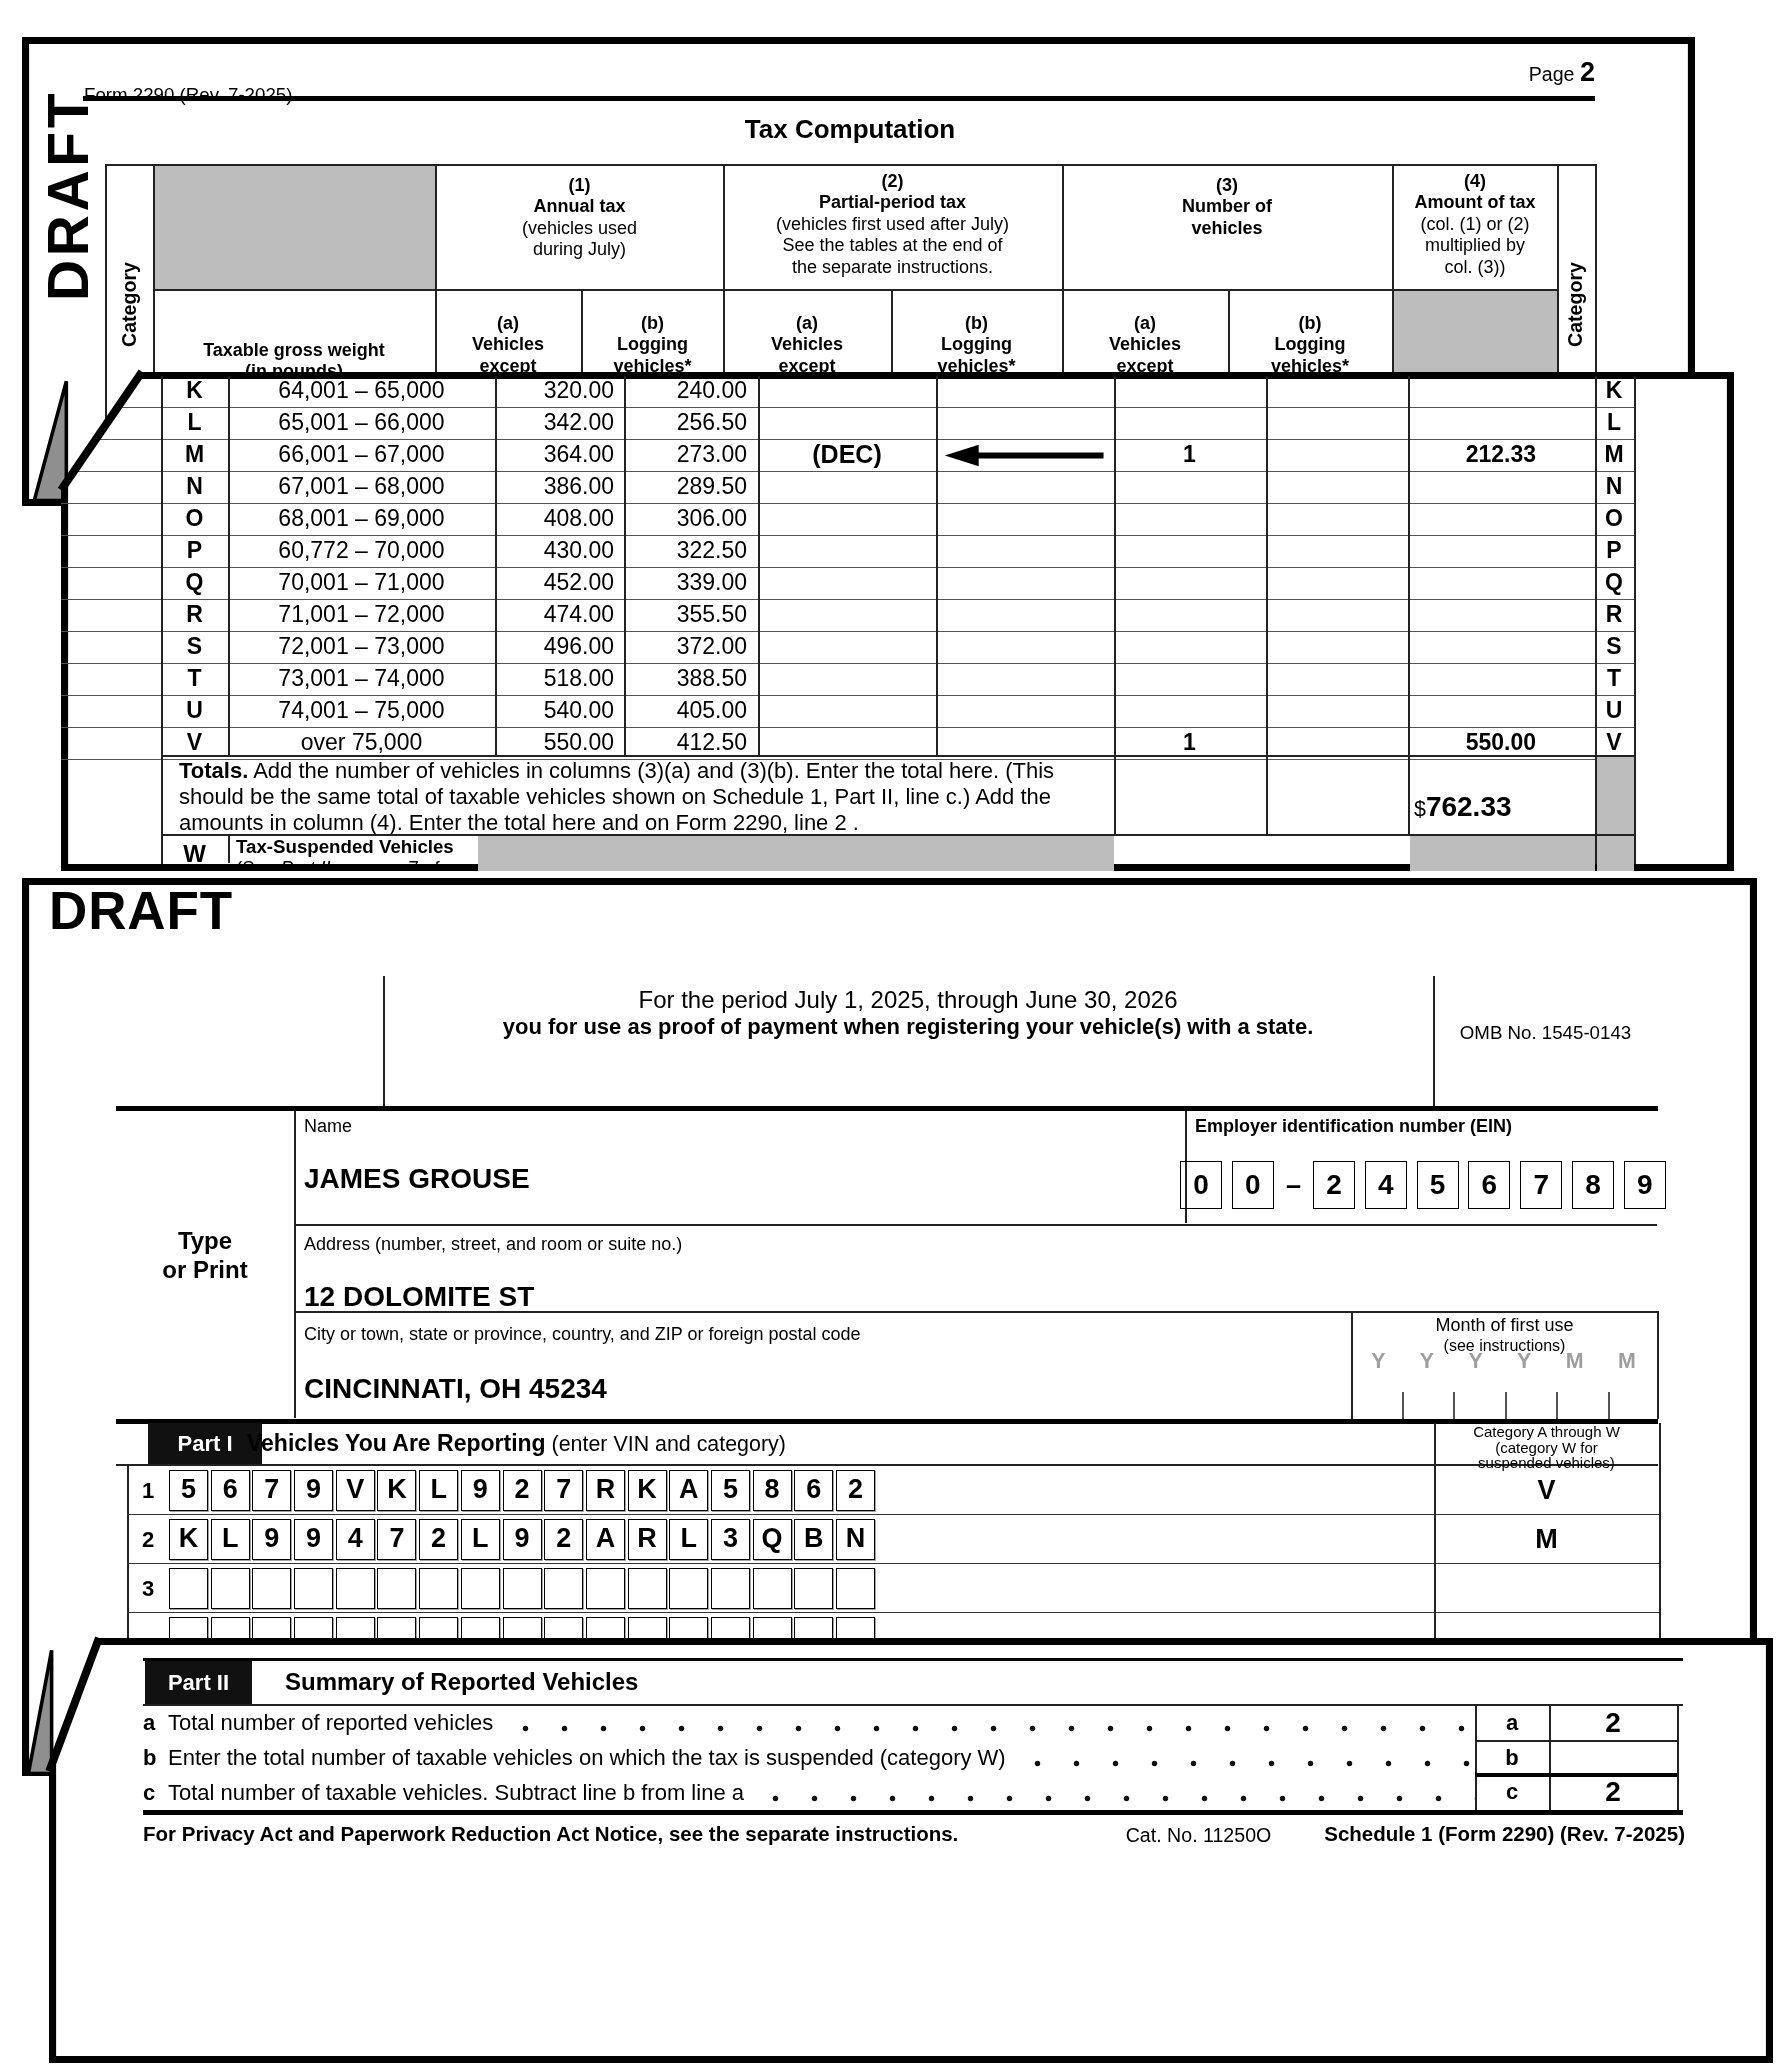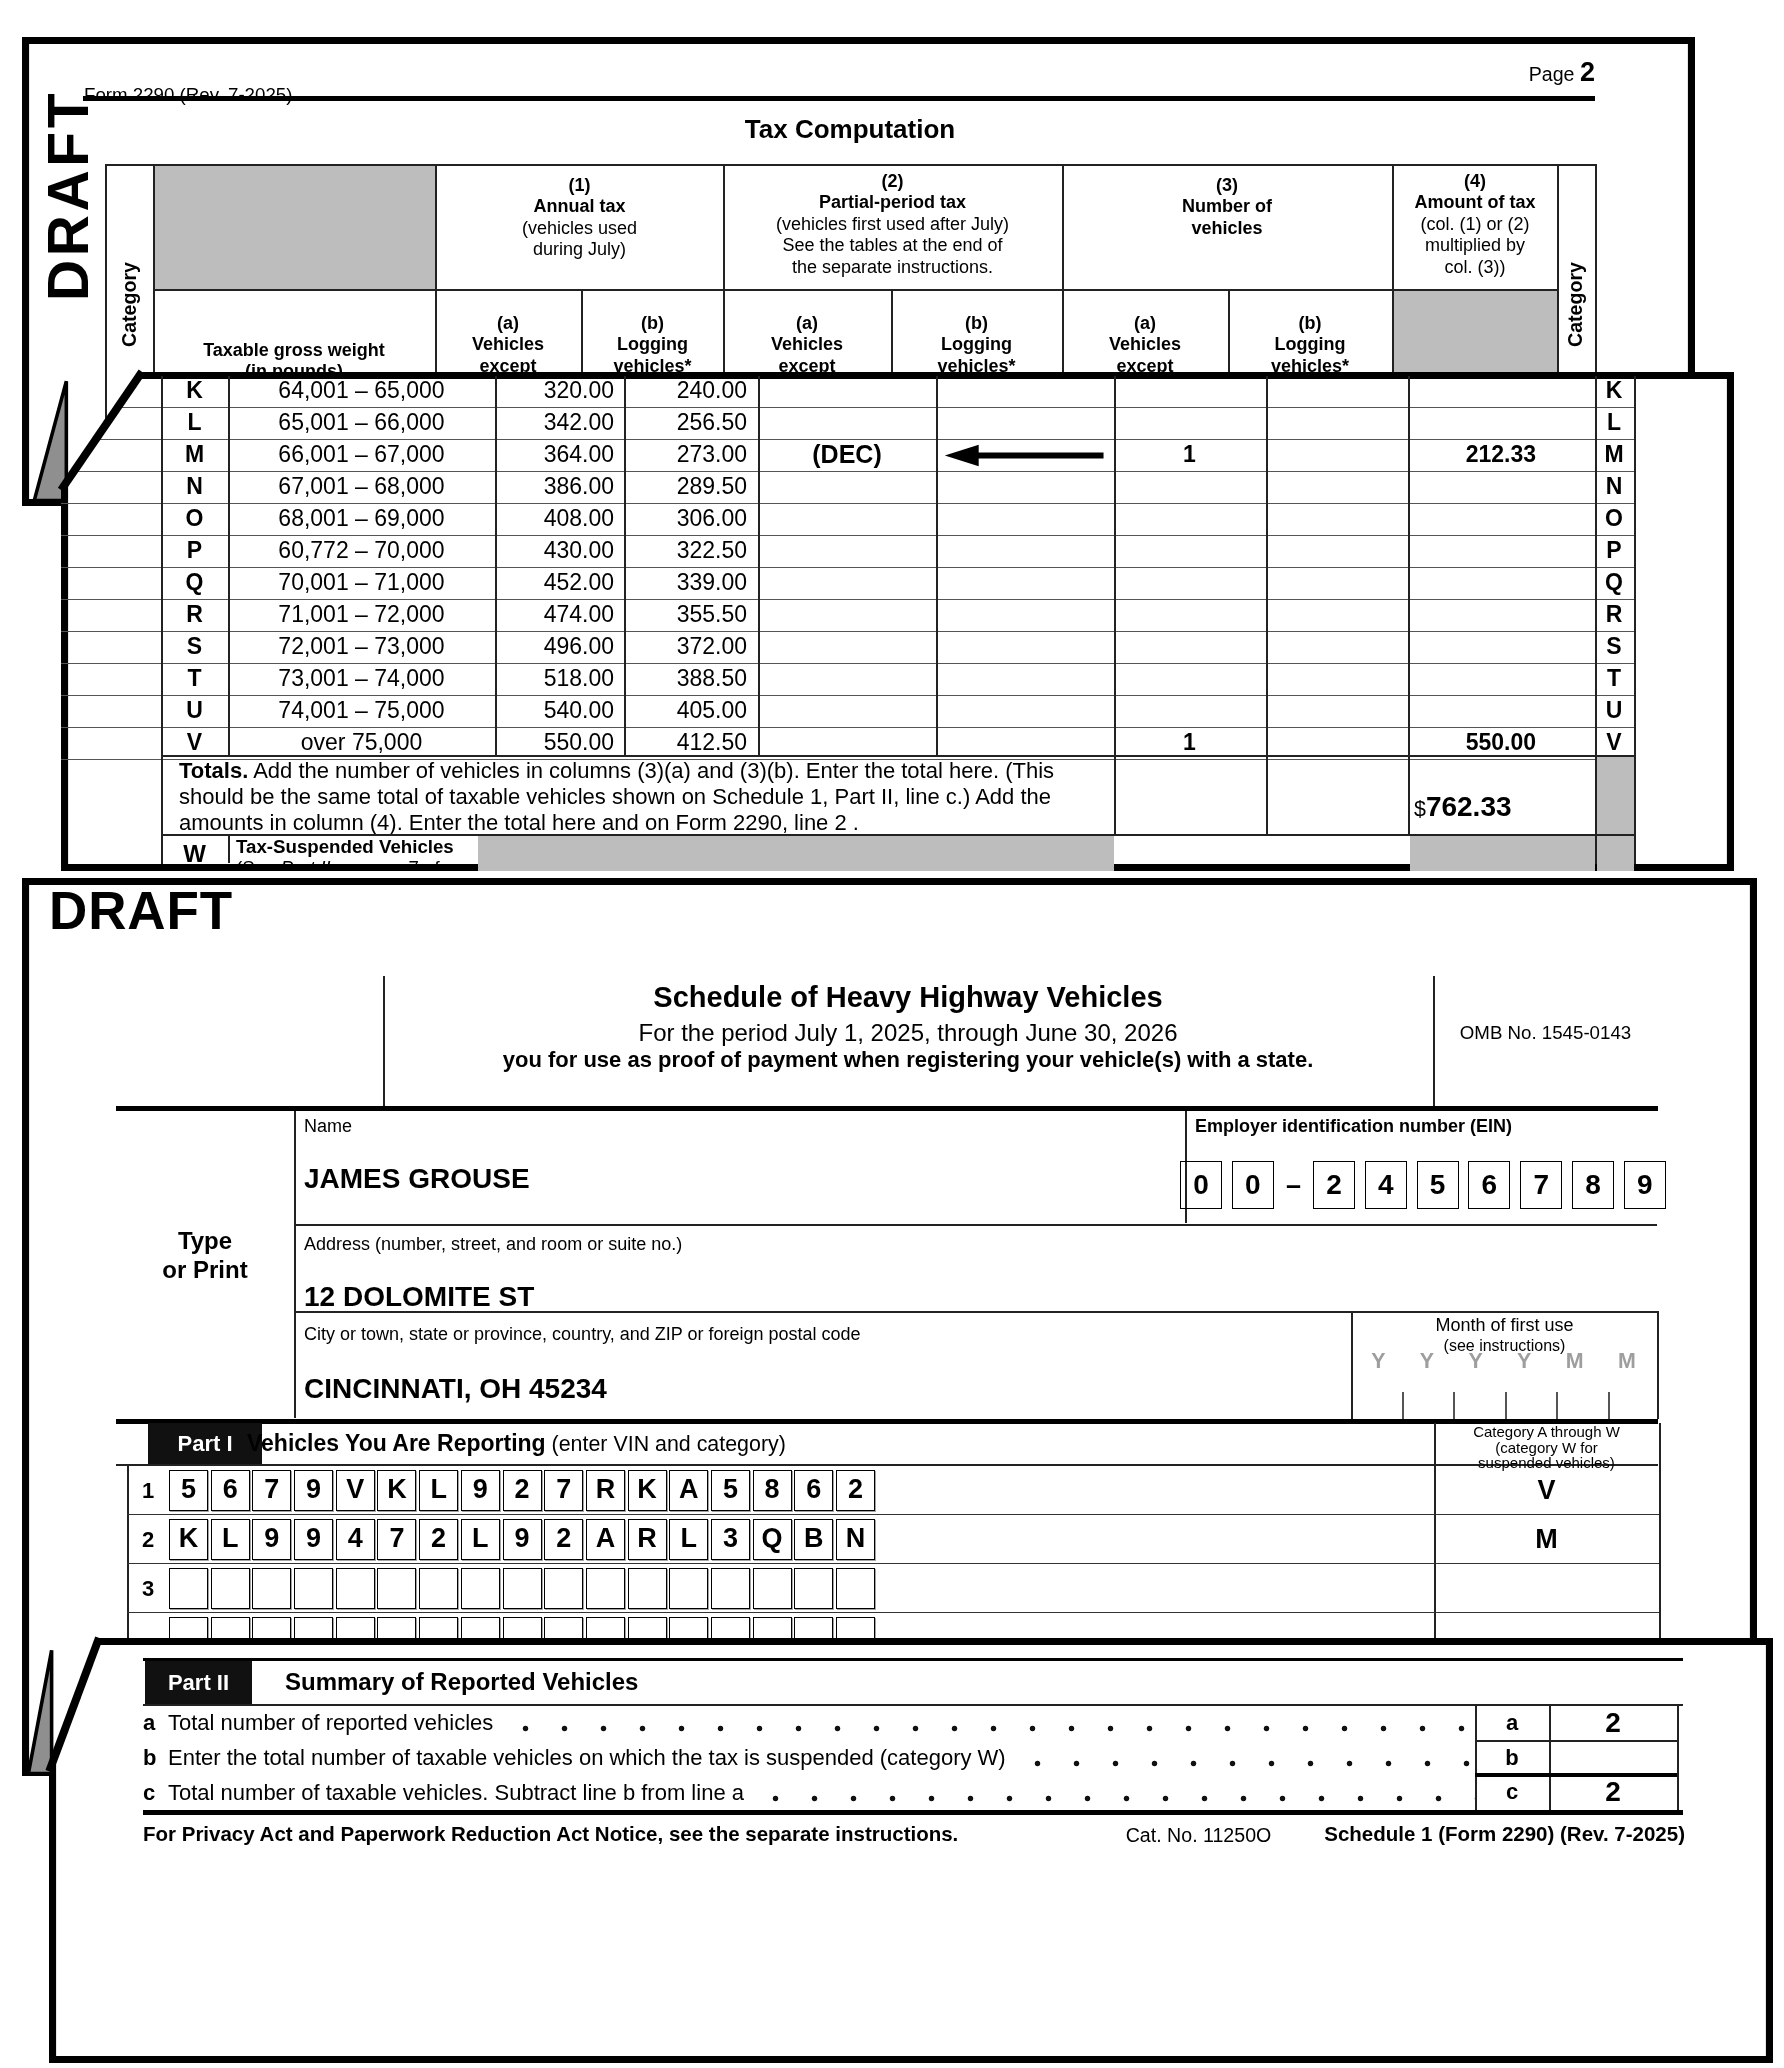--- a/index.html
+++ b/index.html
@@ -326,21 +326,20 @@
   <svg class="abs" style="left:52px;top:363px;z-index:4;" width="100" height="135" viewBox="0 0 112 152">
     <line x1="101" y1="10" x2="10" y2="143" stroke="#000" stroke-width="9"></line>
   </svg>
 
   <div class="page" style="left:22px;top:878px;width:1735px;height:898px;z-index:5;">
     <div class="abs b" style="left:27px;top:1.8px;font-size:53px;letter-spacing:0.9px;">DRAFT</div>
 
     <div class="vl" style="left:361px;top:98px;height:132px;"></div>
     <div class="vl" style="left:1411px;top:98px;height:132px;"></div>
     <div class="abs ctr" style="left:361px;top:103px;width:1050px;">
-      <div class="b" style="font-size:29px;">Schedule of Heavy Highway Vehicles</div>
       <div style="font-size:24px;margin-top:5.3px;">For the period July 1, 2025, through June 30, 2026</div>
       <div class="b" style="font-size:22px;">you for use as proof of payment when registering your vehicle(s) with a state.</div>
     </div>
     <div class="abs ctr" style="left:1411px;top:144px;width:225px;font-size:18.7px;">OMB No. 1545-0143</div>
     <div class="abs" style="left:94px;top:228px;width:1542px;height:5.3px;background:#000;"></div>
 
     <div class="abs ctr b" style="left:94px;top:349px;width:178px;font-size:24px;line-height:28.5px;">
       <span>Type</span><br><span>or Print</span>
     </div>
     <div class="vl" style="left:272px;top:233px;height:307px;"></div>

